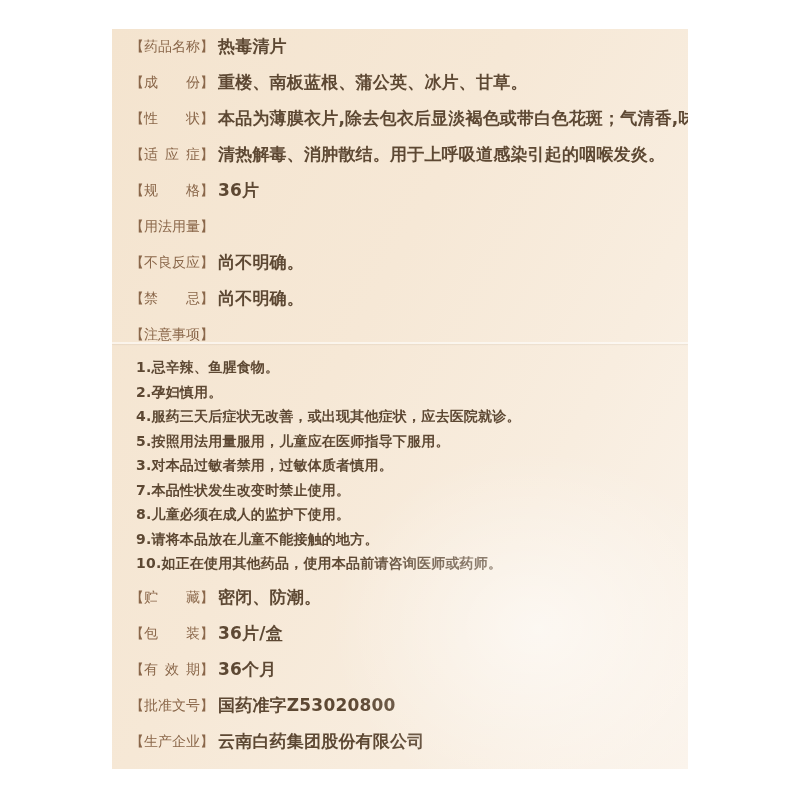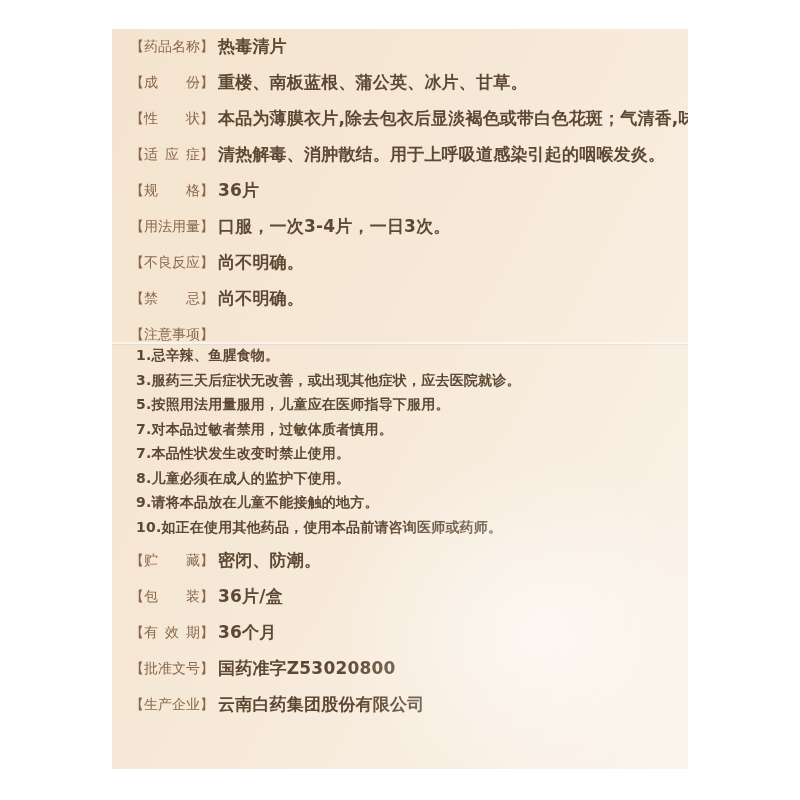--- a/index.html
+++ b/index.html
@@ -73,21 +73,21 @@
     text-align: justify;
     text-align-last: justify;
     vertical-align: bottom;
   }
   .entry .value {
     color: var(--value-color, #5d4833);
     font-size: 17px;
     font-weight: bold;
     letter-spacing: 0.2px;
   }
-  .precautions-label { margin-bottom: 0; }
+  .precautions-label { margin-bottom: 12px; }
   .notes {
     margin: 0 0 12px 6px;
     padding: 0;
     list-style: none;
   }
   .note {
     line-height: 24.5px;
     font-size: 14px;
     font-weight: bold;
     color: var(--value-color, #5d4833);
@@ -123,42 +123,42 @@
       <span class="value">清热解毒、消肿散结。用于上呼吸道感染引起的咽喉发炎。</span>
     </div>
 
     <div class="entry">
       <span class="label"><span>【</span><span class="label-inner">规格</span><span>】</span></span>
       <span class="value">36片</span>
     </div>
 
     <div class="entry">
       <span class="label"><span>【</span><span class="label-inner">用法用量</span><span>】</span></span>
-      <span class="value">口服，一次3-4片，一日3次。</span>
     </div>
 
     <div class="entry">
       <span class="label"><span>【</span><span class="label-inner">不良反应</span><span>】</span></span>
       <span class="value">尚不明确。</span>
     </div>
 
     <div class="entry">
       <span class="label"><span>【</span><span class="label-inner">禁忌</span><span>】</span></span>
       <span class="value">尚不明确。</span>
     </div>
 
     <div class="entry precautions-label">
       <span class="label"><span>【</span><span class="label-inner">注意事项</span><span>】</span></span>
     </div>
 
     <ul class="notes">
       <li class="note">1.忌辛辣、鱼腥食物。</li>
-      <li class="note">3.服药三天后症状无改善，或出现其他症状，应去医院就诊。</li>
+      <li class="note">2.孕妇慎用。</li>
+      <li class="note">4.服药三天后症状无改善，或出现其他症状，应去医院就诊。</li>
       <li class="note">5.按照用法用量服用，儿童应在医师指导下服用。</li>
-      <li class="note">7.对本品过敏者禁用，过敏体质者慎用。</li>
+      <li class="note">3.对本品过敏者禁用，过敏体质者慎用。</li>
       <li class="note">7.本品性状发生改变时禁止使用。</li>
       <li class="note">8.儿童必须在成人的监护下使用。</li>
       <li class="note">9.请将本品放在儿童不能接触的地方。</li>
       <li class="note">10.如正在使用其他药品，使用本品前请咨询医师或药师。</li>
     </ul>
 
     <div class="entry">
       <span class="label"><span>【</span><span class="label-inner">贮藏</span><span>】</span></span>
       <span class="value">密闭、防潮。</span>
     </div>

